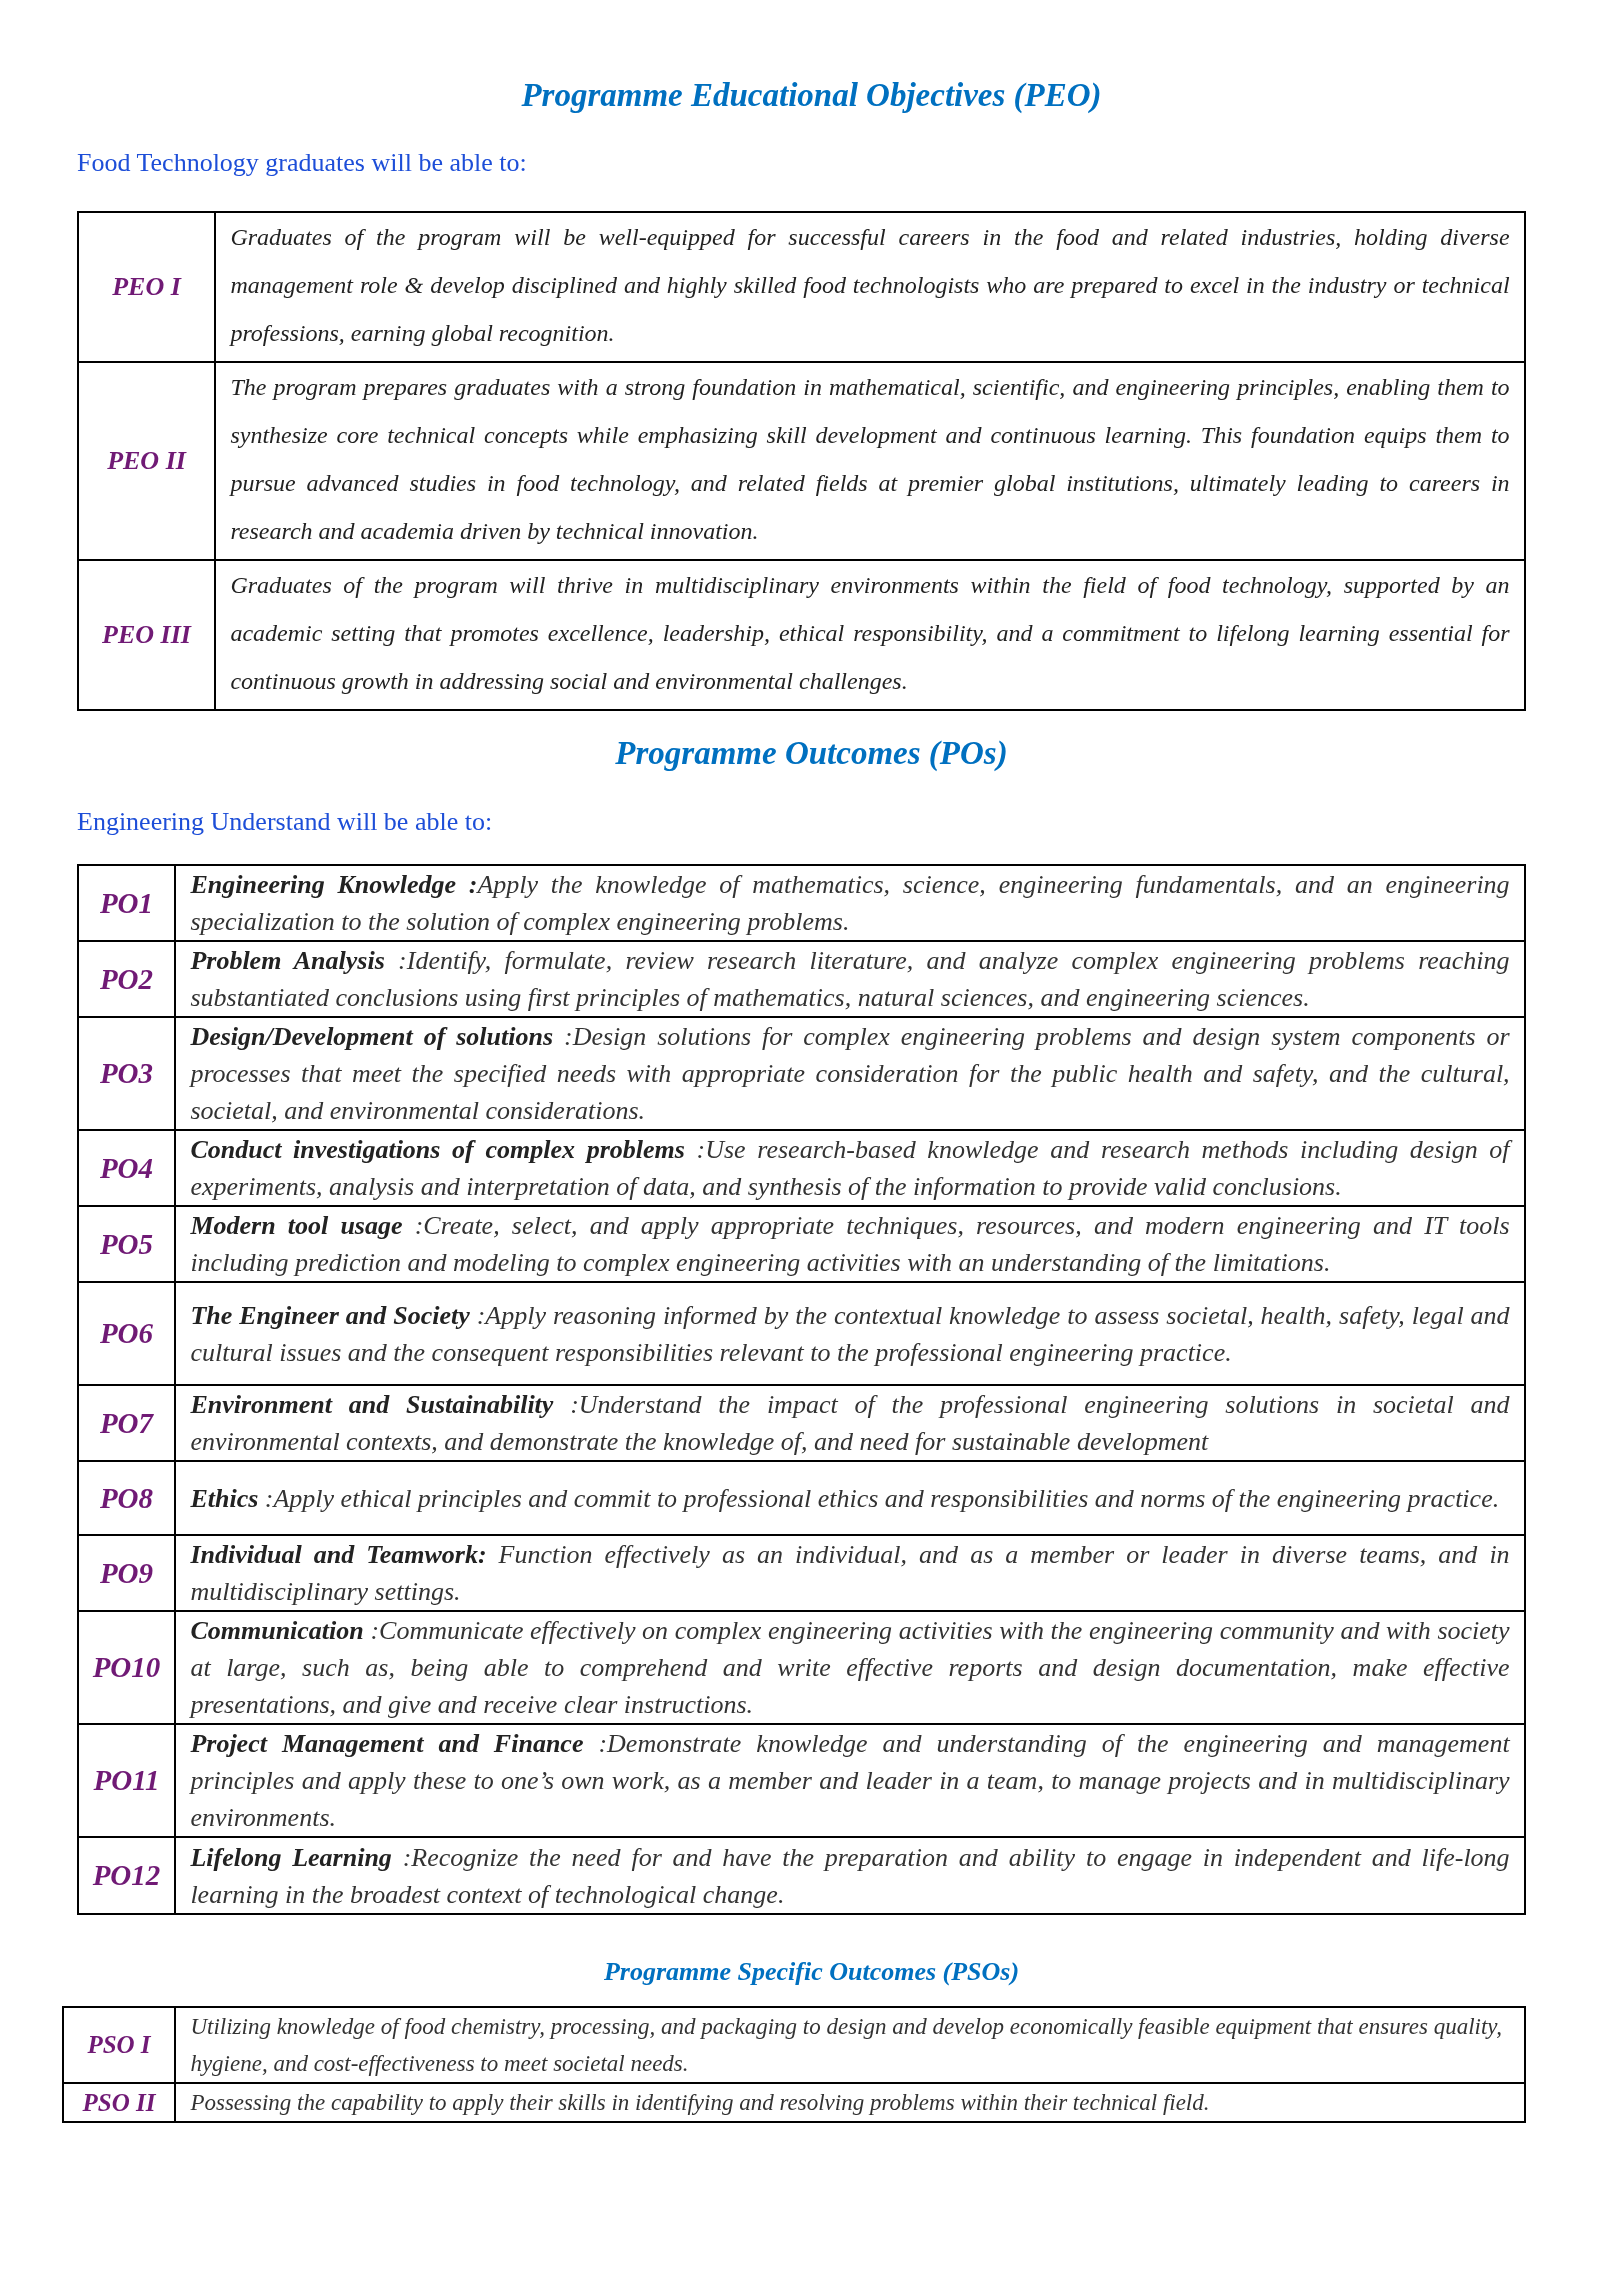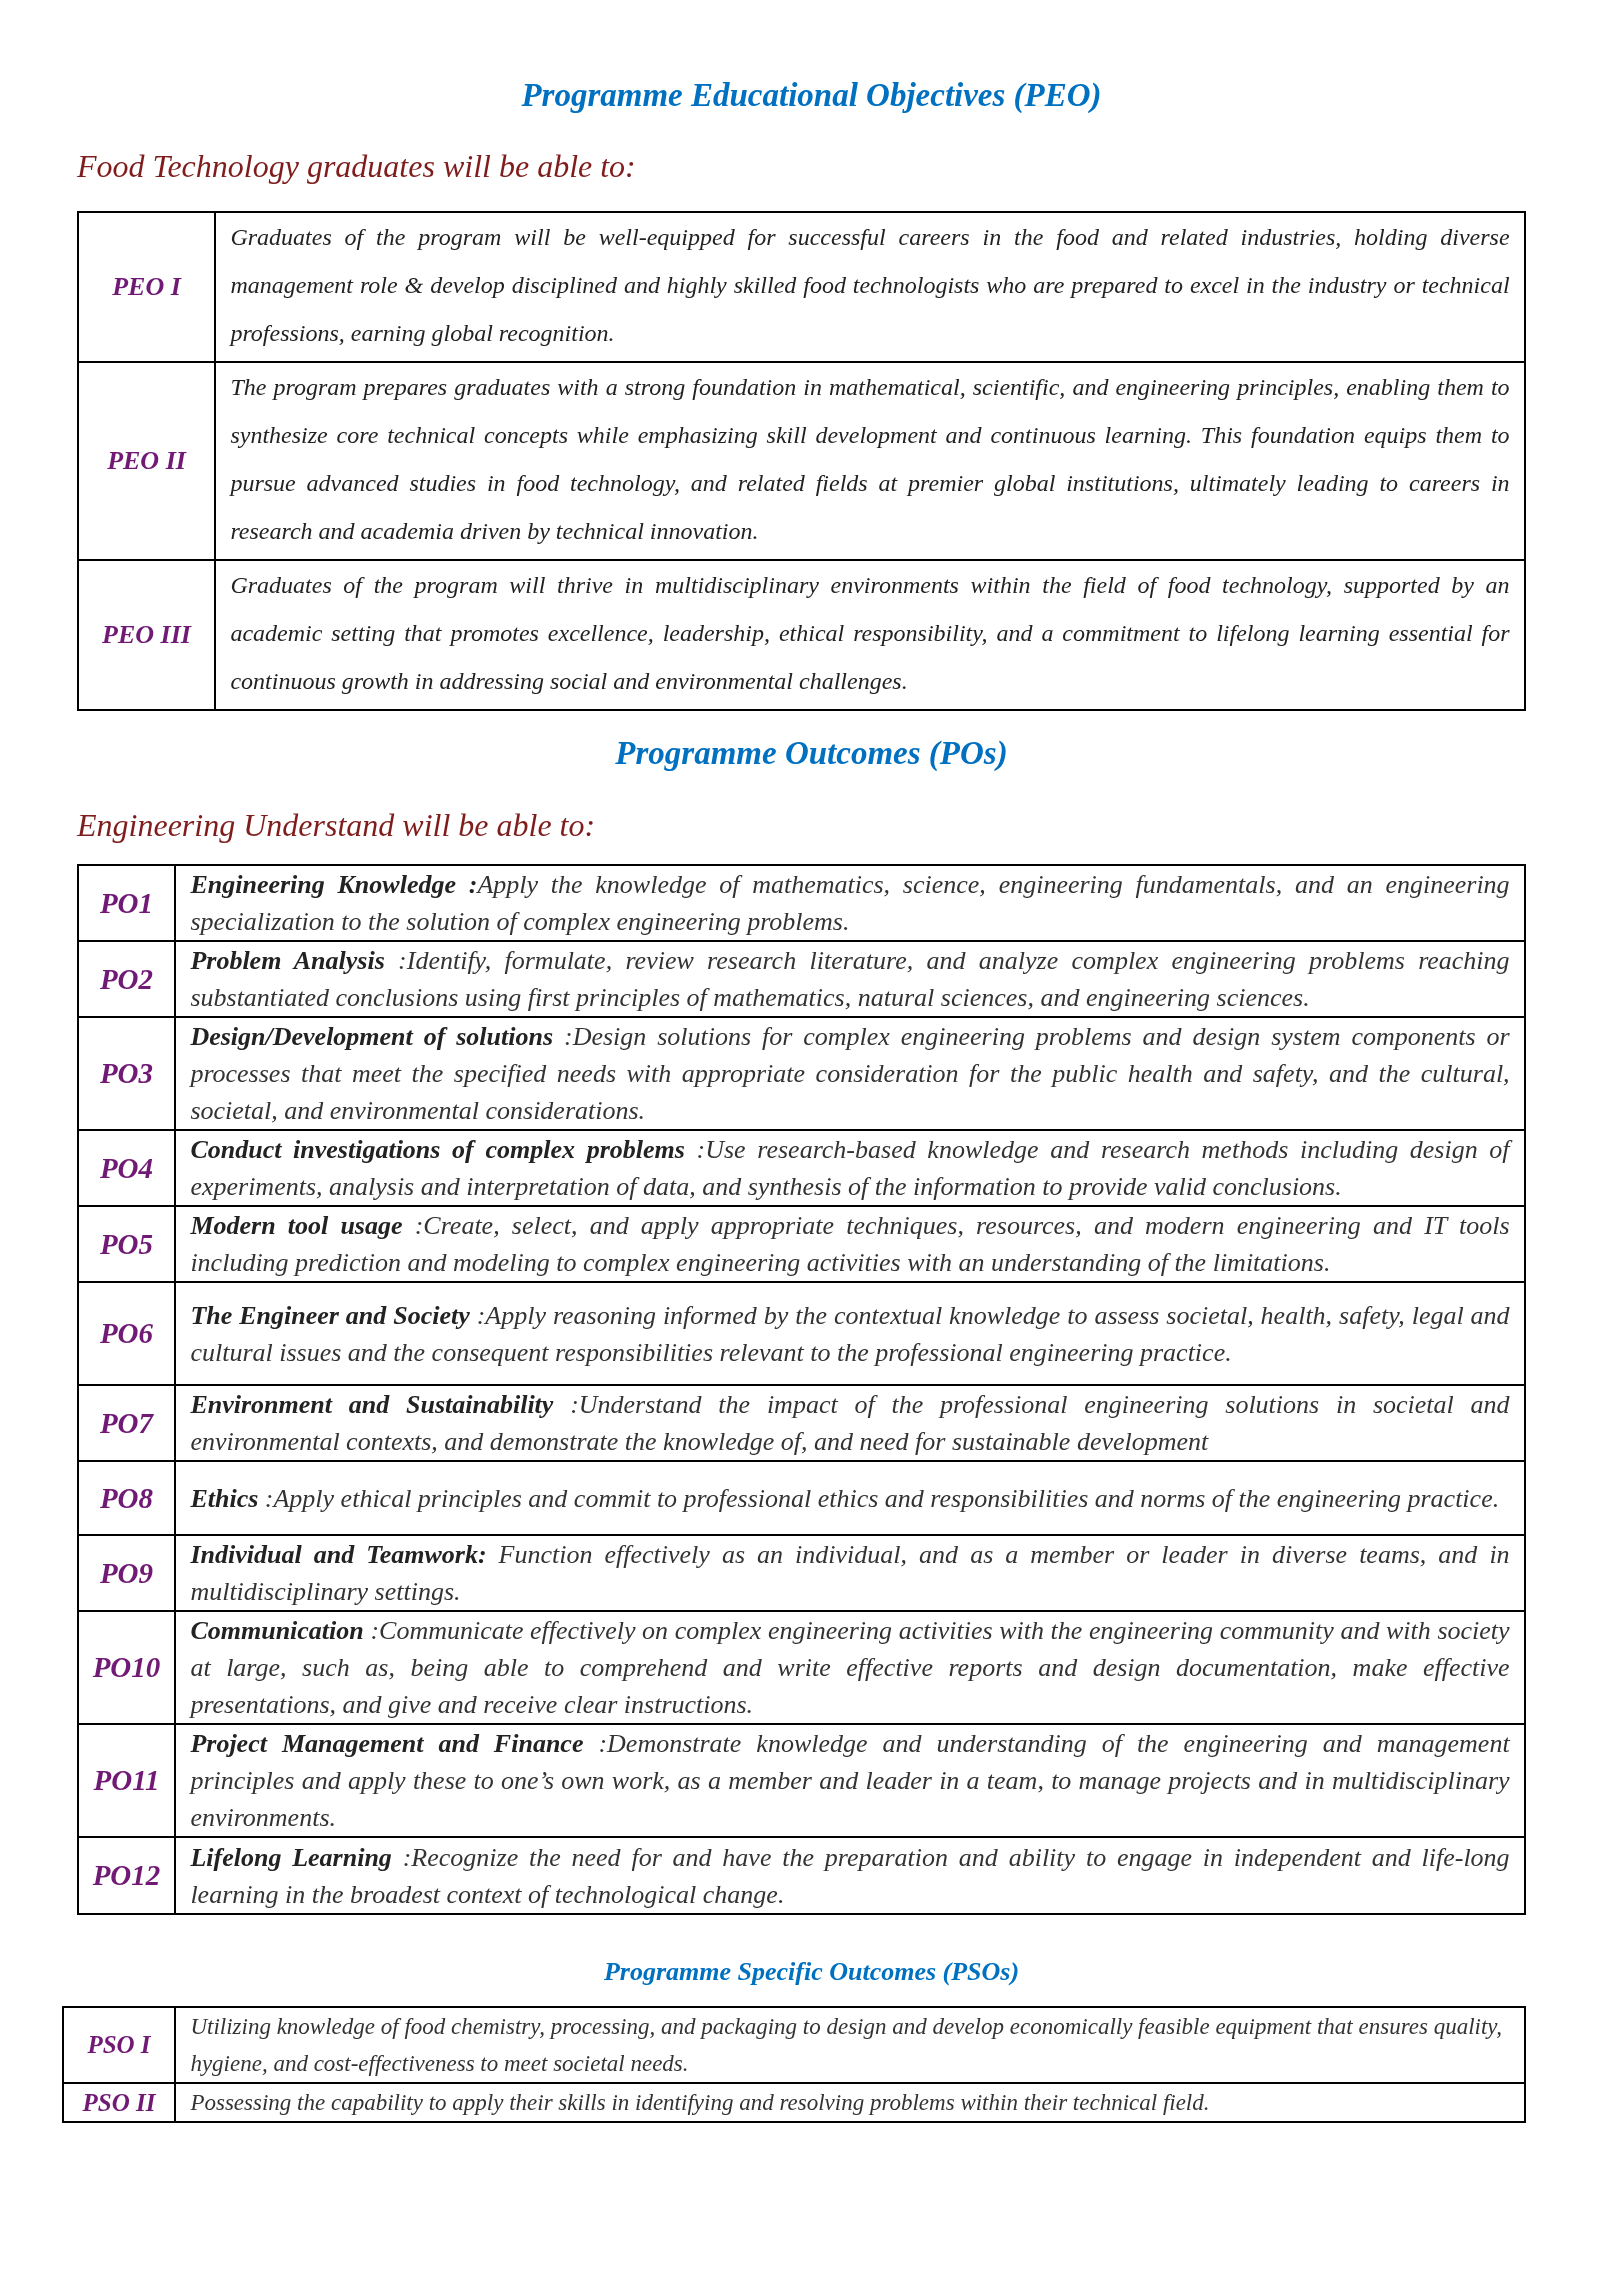--- a/index.html
+++ b/index.html
@@ -3,21 +3,21 @@
 <meta charset="utf-8">
 <style>
   html, body { margin:0; padding:0; background:#ffffff; }
   body { width:1623px; height:2295px; position:relative; overflow:hidden;
          font-family:"Liberation Serif","DejaVu Serif",serif; color:#333; }
   .heading { position:absolute; left:0; width:1623px; text-align:center;
              font-weight:bold; font-style:italic; color:#0070C0; }
   .h-peo { top:77px; font-size:33px; }
   .h-po  { top:735px; font-size:33px; }
   .h-pso { top:1957px; font-size:26px; }
-  .intro { position:absolute; left:77px; font-style:italic; font-size:32px; color:#7f1d1d; }
+  .intro { position:absolute; left:77px; font-size:26px; color:#1d4ed8; }
   .intro-peo { top:148px; }
   .intro-po { top:807px; }
   table { position:absolute; border-collapse:collapse; table-layout:fixed; }
   td { border:2.6px solid #000; vertical-align:middle; padding:0; }
   td.code { text-align:center; font-weight:bold; font-style:italic; color:#701a75; }
   td.desc { font-style:italic; text-align:justify; color:#222; }
   td.desc b { font-weight:bold; color:#222; }
   
   .t-peo { left:77px; top:211px; width:1449px; }
   .t-peo td.code { width:135px; font-size:26px; }

